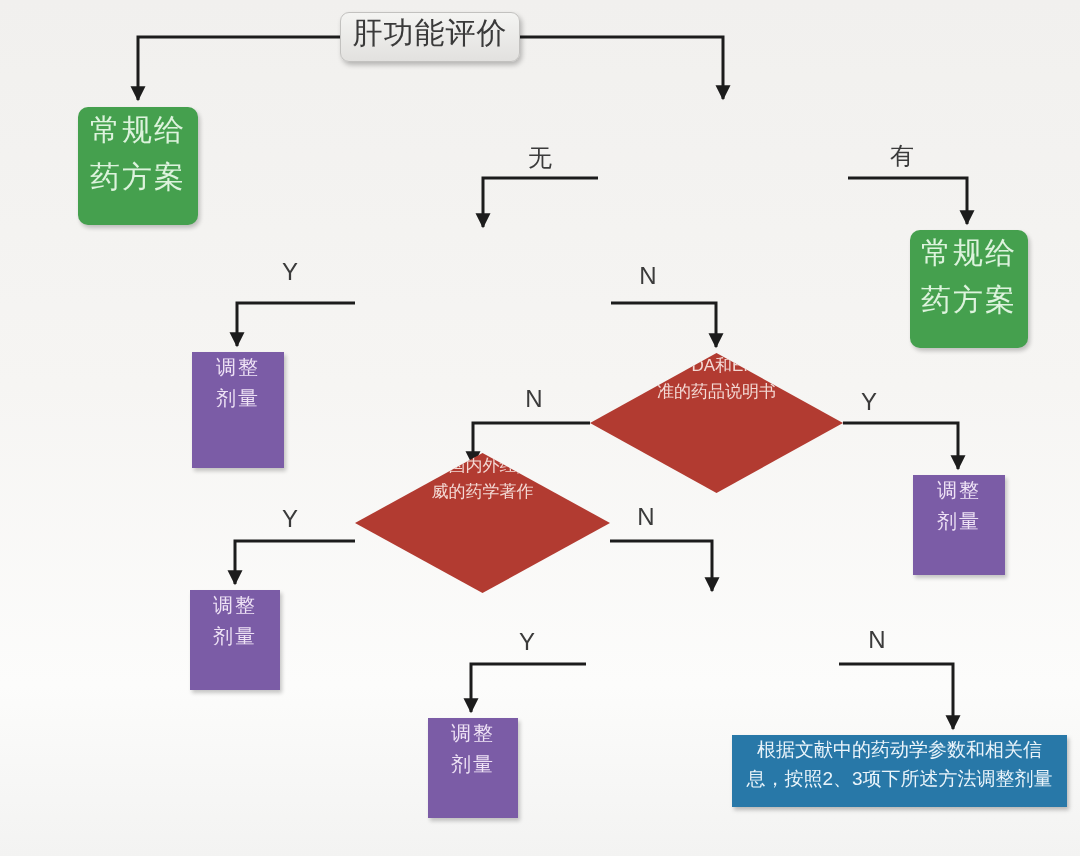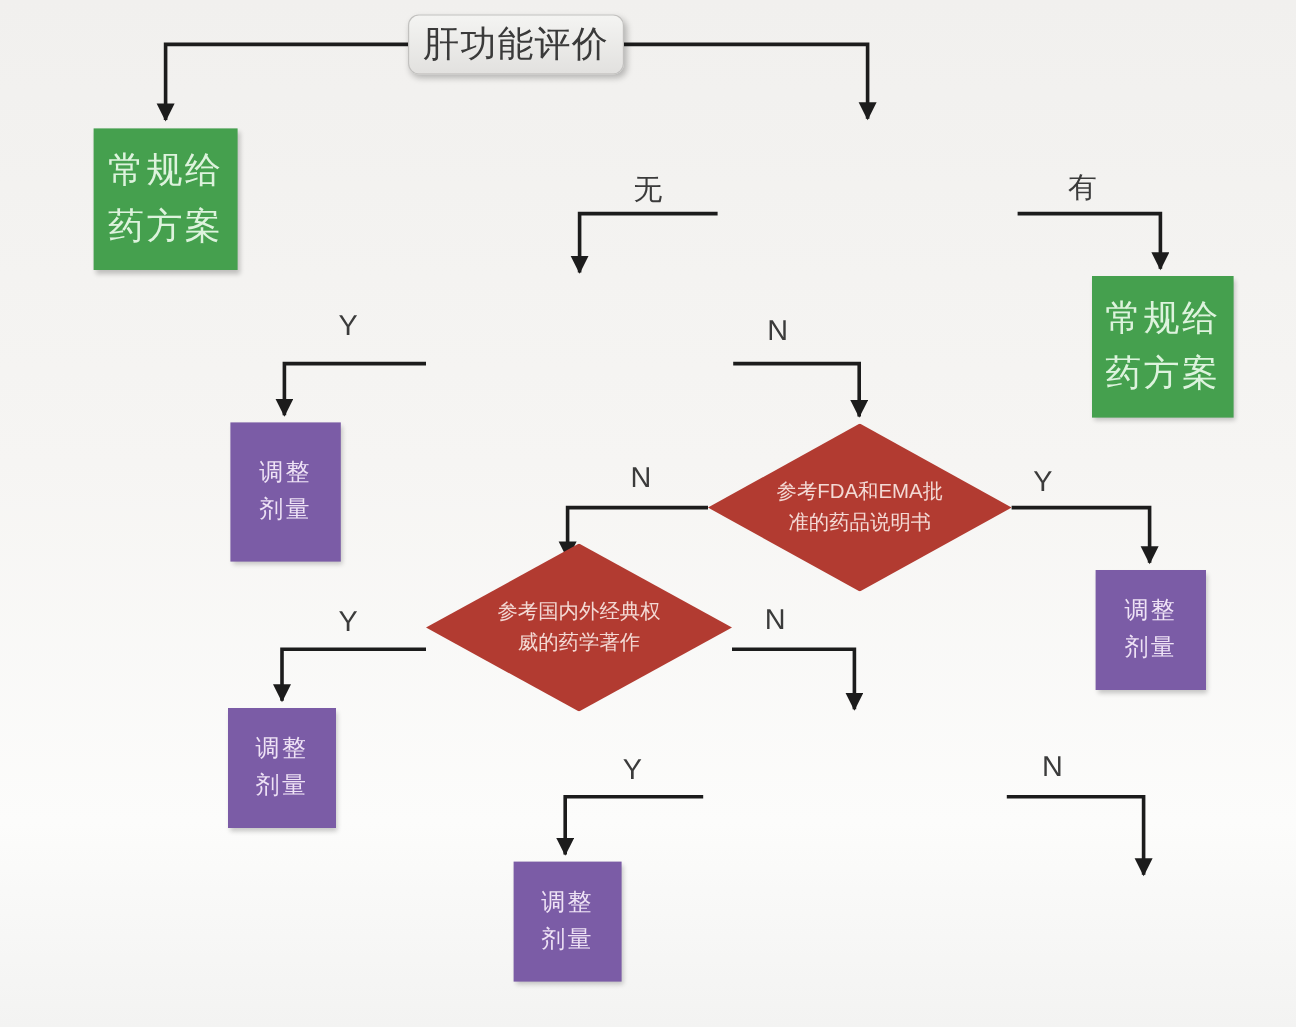--- a/index.html
+++ b/index.html
@@ -22,41 +22,42 @@
   body{font-family:"Liberation Sans","DejaVu Sans",sans-serif;}
   #canvas{
     position:relative;
     width:1080px;height:856px;
     background:linear-gradient(180deg,var(--bg-top) 0%,#f6f5f3 45%,var(--bg-bottom) 80%,#f3f3f2 100%);
     overflow:hidden;
   }
   #wires{position:absolute;left:0;top:0;width:1080px;height:856px;}
   .node{
     position:absolute;
-    display:flex;align-items:center;justify-content:center;
+    display:flex;align-items:flex-start;justify-content:center;
     text-align:center;
     box-sizing:border-box;
   }
   .node span{white-space:pre-line;}
   .box-start{
     background:linear-gradient(180deg,#f4f4f2,#e2e1df);
     border:1px solid #c2c1bf;
     border-radius:9px;
     box-shadow:2px 3px 5px rgba(0,0,0,0.25);
     color:var(--start-text);
     font-size:30px;
     letter-spacing:1px;
   }
   .box-green{
     background:var(--green);
     color:var(--green-text);
     font-size:30px;
     line-height:1.55;
     box-shadow:2px 3px 4px rgba(0,0,0,0.22);
     letter-spacing:2px;
+    border-radius:10px;
   }
   .box-purple{
     background:var(--purple);
     color:var(--purple-text);
     font-size:20px;
     line-height:1.55;
     box-shadow:2px 3px 4px rgba(0,0,0,0.22);
     letter-spacing:2px;
   }
   .box-blue{
@@ -147,20 +148,24 @@
     <span>调整
 剂量</span>
   </div>
 
 
   <div class="node box-purple" style="left:428px;top:718px;width:90px;height:100px">
     <span>调整
 剂量</span>
   </div>
 
+  <div class="node box-blue" style="left:732px;top:735px;width:335px;height:72px">
+    <span>根据文献中的药动学参数和相关信
+息，按照2、3项下所述方法调整剂量</span>
+  </div>
 
   <span class="elabel" style="left:540px;top:158px">无</span>
   <span class="elabel" style="left:902px;top:156px">有</span>
   <span class="elabel" style="left:290px;top:272px">Y</span>
   <span class="elabel" style="left:648px;top:276px">N</span>
   <span class="elabel" style="left:534px;top:399px">N</span>
   <span class="elabel" style="left:869px;top:402px">Y</span>
   <span class="elabel" style="left:290px;top:519px">Y</span>
   <span class="elabel" style="left:646px;top:517px">N</span>
   <span class="elabel" style="left:527px;top:642px">Y</span>

